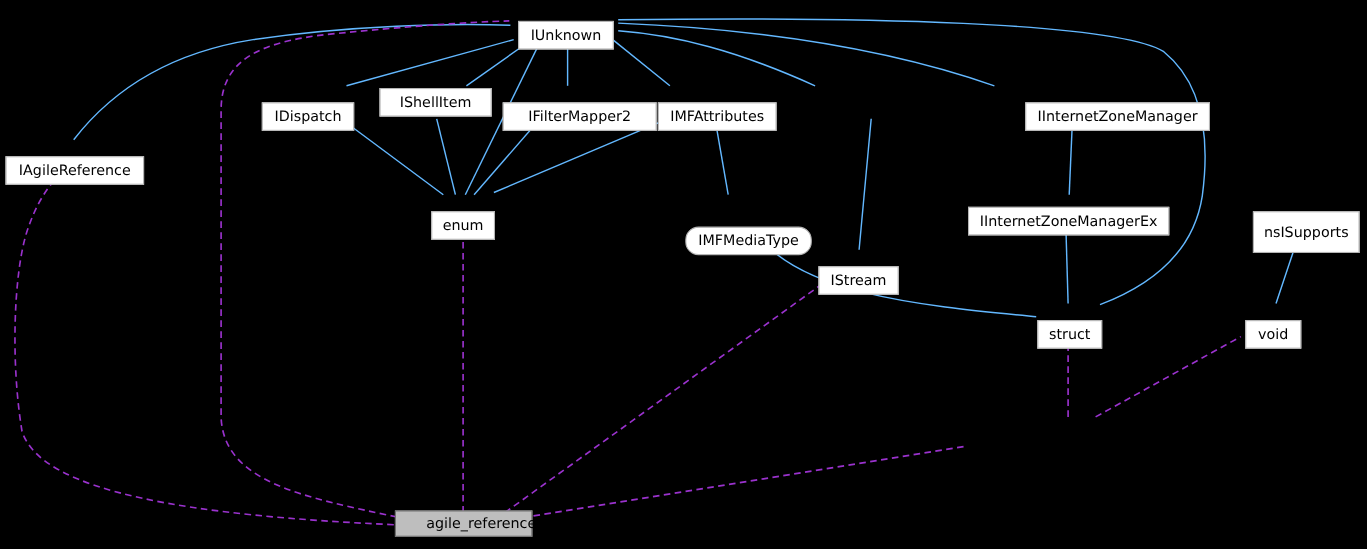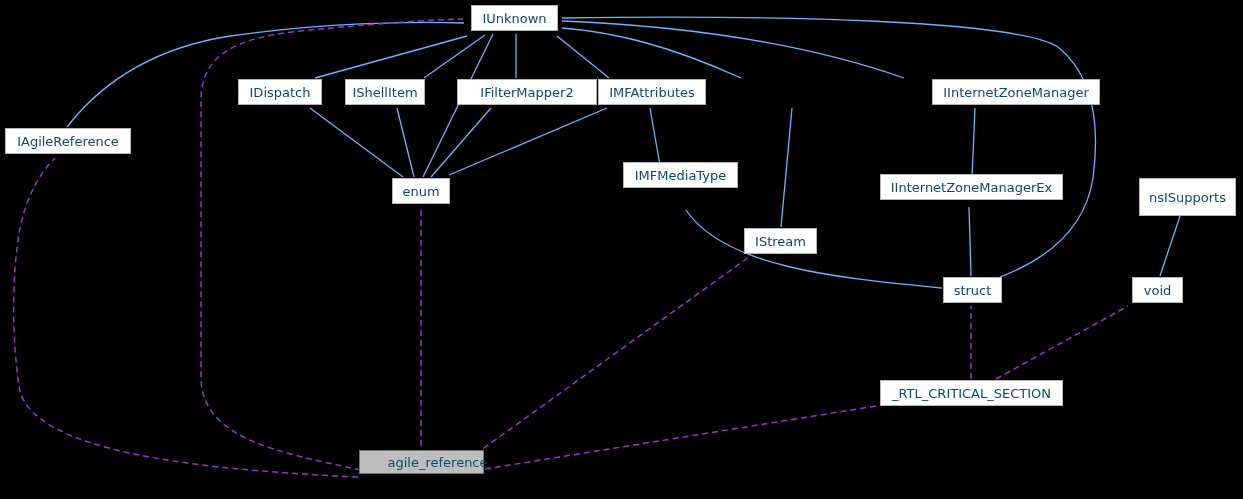--- a/index.html
+++ b/index.html
@@ -33,27 +33,28 @@
     position: absolute;
     left: 0; top: 0;
     width: 1243px;
     height: 499px;
   }
   .node {
     position: absolute;
     box-sizing: border-box;
     background: #ffffff;
     border: 1.4px solid #b4b4b4;
-    color: #0c4a6e;
+    color: #000000;
     font-size: 13px;
     display: flex;
     align-items: center;
     justify-content: center;
     white-space: nowrap;
     cursor: pointer;
+    margin-top: 14px;
   }
   .node.highlighted {
     background: #bebebe;
     border-color: #707070;
   }
 </style>
 </head>
 <body style="background: rgb(0, 0, 0);">
 
 <div id="stage" style="background: rgb(0, 0, 0);">
@@ -89,28 +90,27 @@
       <path d="M361,470 C275,452 204,438 201,380 L201,100 C201,55 235,38 300,31 C370,24 425,20 463,19" class="uses" stroke="#9a32cd" marker-end="url(#arrow-uses)"></path>
       <path d="M421,466 L421,208" class="uses" stroke="#9a32cd" marker-end="url(#arrow-uses)"></path>
       <path d="M459,466 L749,257" class="uses" stroke="#9a32cd" marker-end="url(#arrow-uses)"></path>
       <path d="M485,469 L876,406" class="uses" stroke="#9a32cd" marker-end="url(#arrow-uses)"></path>
       <path d="M971,379 L971,306" class="uses" stroke="#9a32cd" marker-end="url(#arrow-uses)"></path>
       <path d="M996,379 L1128,306" class="uses" stroke="#9a32cd" marker-end="url(#arrow-uses)"></path>
     </svg>
   <div id="node-layer">
       <div class="node" style="left: 471px; top: 5px; width: 87px; height: 26px;">IUnknown</div>
       <div class="node" style="left: 238px; top: 79px; width: 84px; height: 26px;">IDispatch</div>
-      <div class="node" style="left: 345px; top: 79px; width: 80px; height: 26px;">IShellItem</div>
+      <div class="node" style="left: 345px; top: 66px; width: 102px; height: 26px;">IShellItem</div>
       <div class="node" style="left: 457px; top: 79px; width: 140px; height: 26px;">IFilterMapper2</div>
       <div class="node" style="left: 598px; top: 79px; width: 108px; height: 26px;">IMFAttributes</div>
       <div class="node" style="left: 932px; top: 79px; width: 168px; height: 26px;">IInternetZoneManager</div>
       <div class="node" style="left: 5px; top: 128px; width: 126px; height: 26px;">IAgileReference</div>
       <div class="node" style="left: 392px; top: 178px; width: 58px; height: 26px;">enum</div>
-      <div class="node" style="left: 623px; top: 162px; width: 115px; height: 26px;">IMFMediaType</div>
+      <div class="node" style="left: 623px; top: 192px; width: 115px; height: 26px; border-radius: 12px;">IMFMediaType</div>
       <div class="node" style="left: 880px; top: 174px; width: 183px; height: 26px;">IInternetZoneManagerEx</div>
       <div class="node" style="left: 1139px; top: 178px; width: 97px; height: 38px;">nsISupports</div>
       <div class="node" style="left: 744px; top: 228px; width: 73px; height: 26px;">IStream</div>
       <div class="node" style="left: 943px; top: 277px; width: 59px; height: 26px;">struct</div>
       <div class="node" style="left: 1132px; top: 277px; width: 51px; height: 26px; text-align: right;">void</div>
-      <div class="node" style="left: 880px; top: 380px; width: 183px; height: 26px;">_RTL_CRITICAL_SECTION</div>
       <div class="node highlighted" style="left: 359px; top: 450px; width: 125px; height: 24px; padding-left: 32px;">agile_reference</div>
     </div>
 </div>
 
 </body></html>

